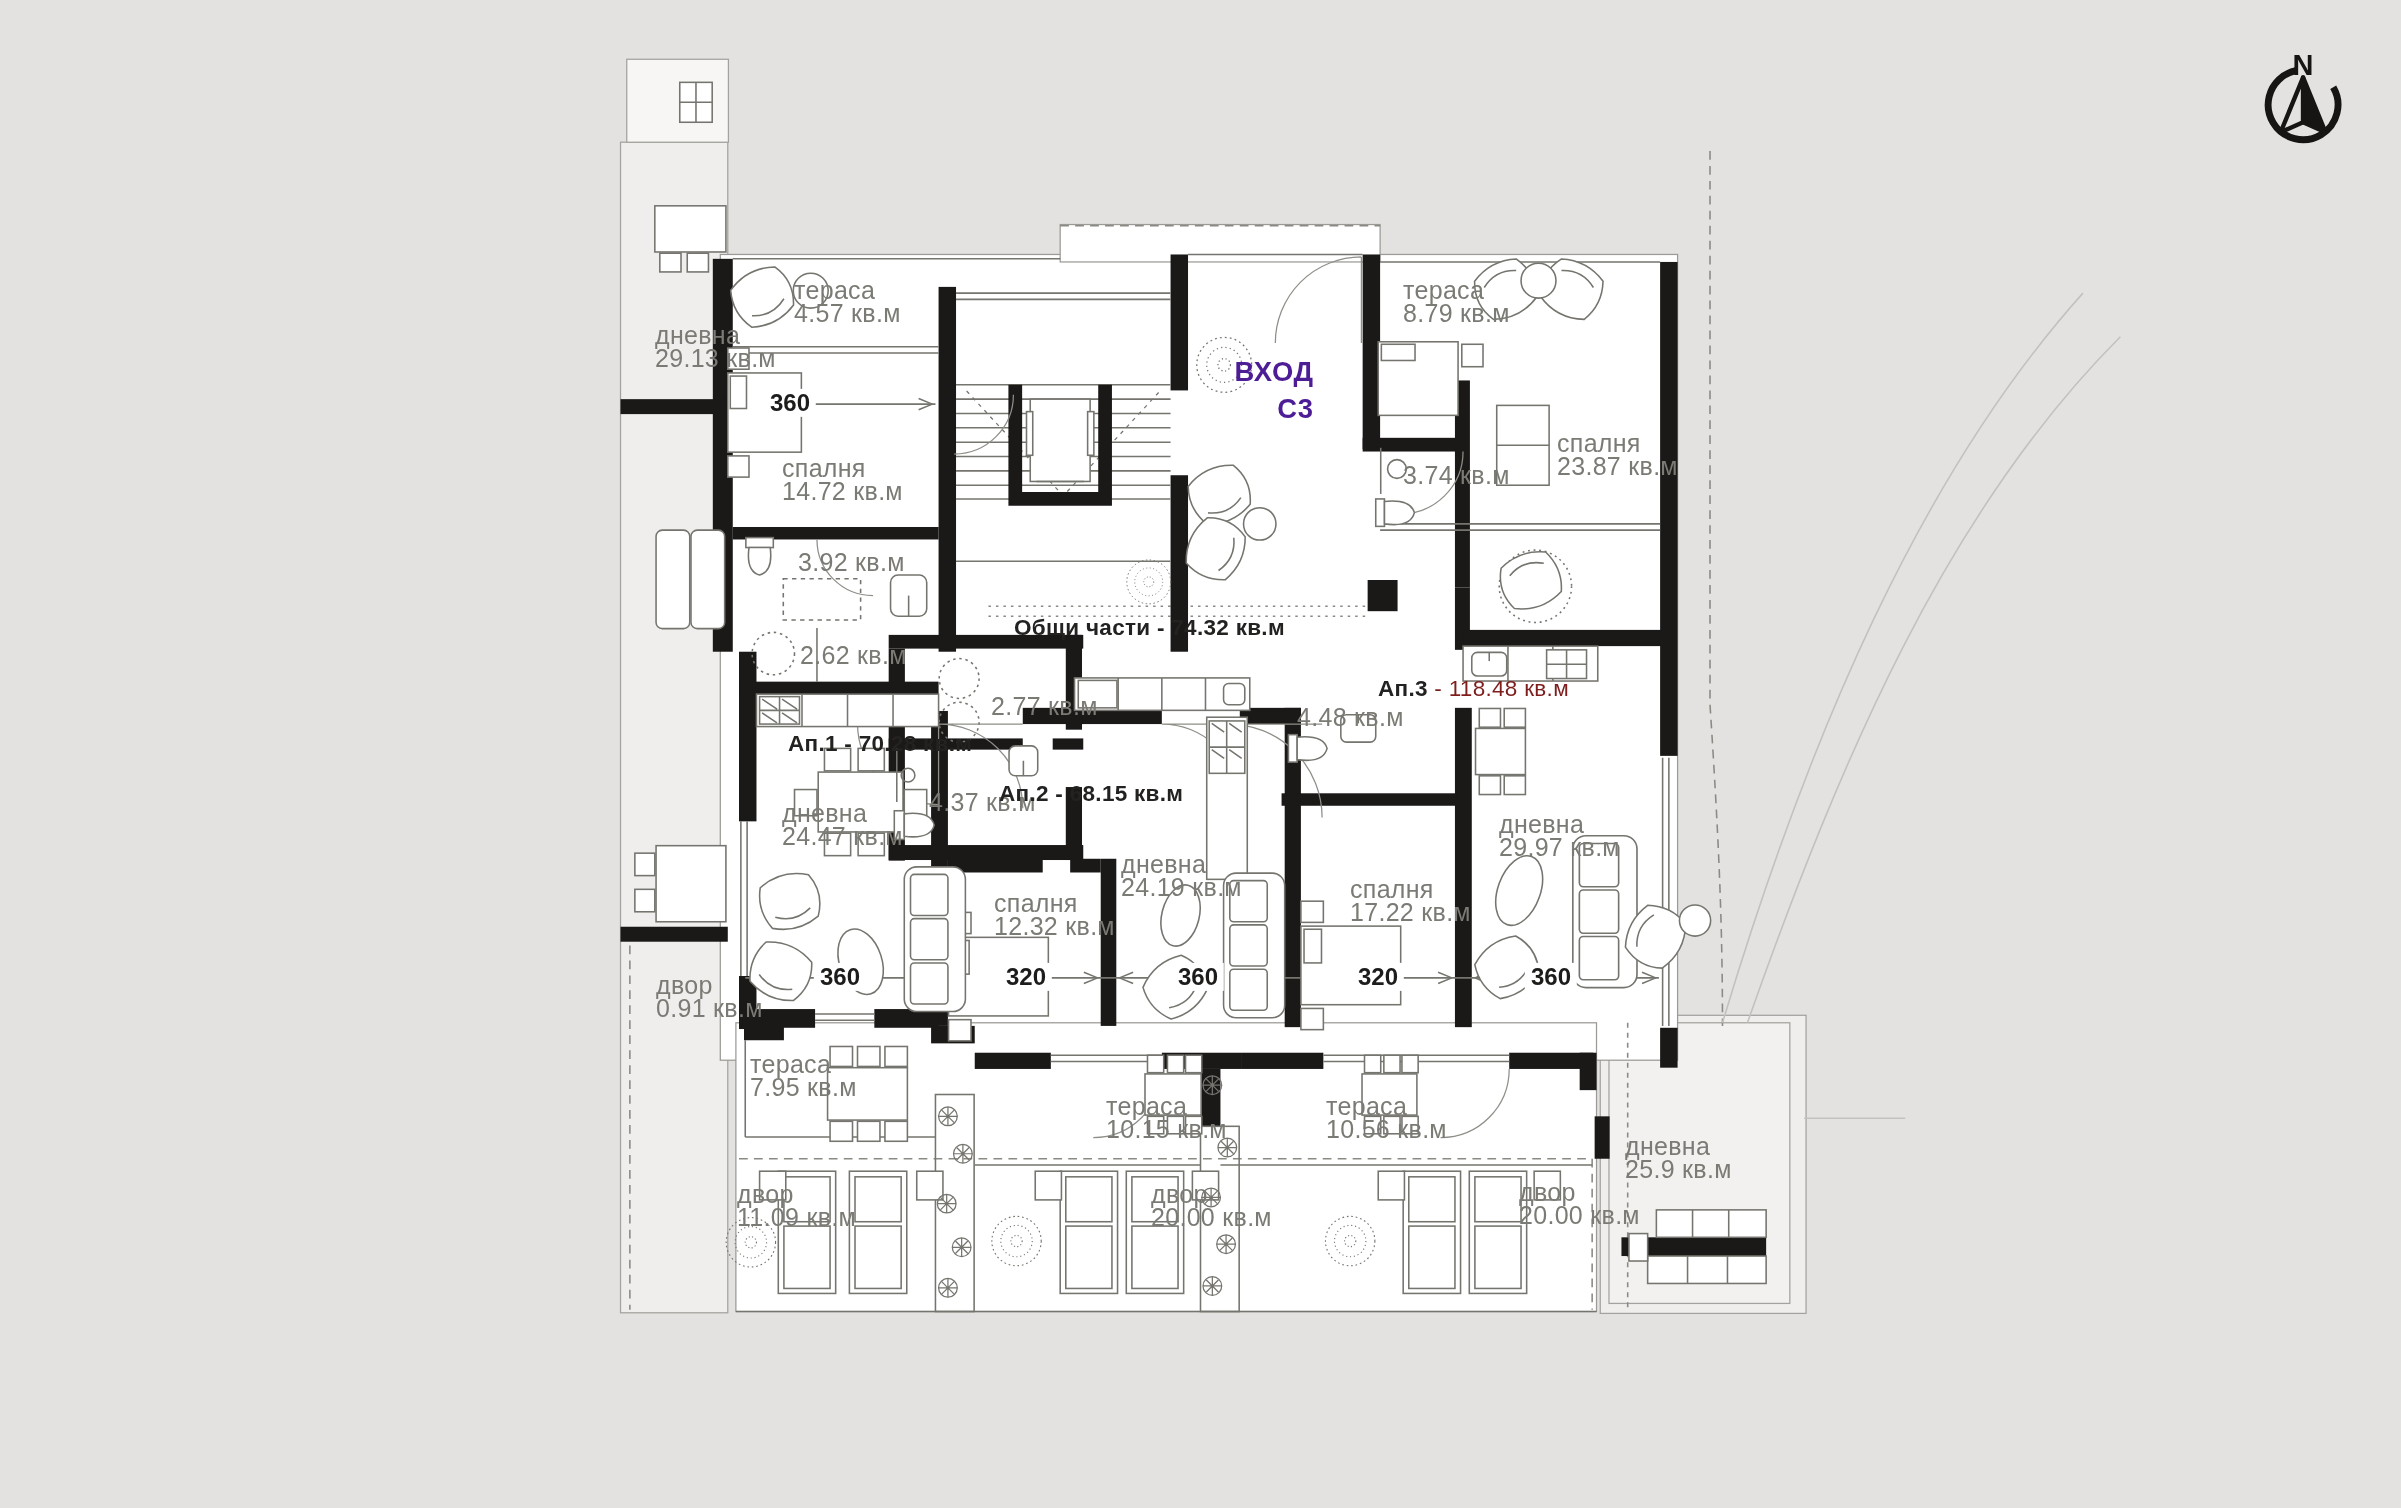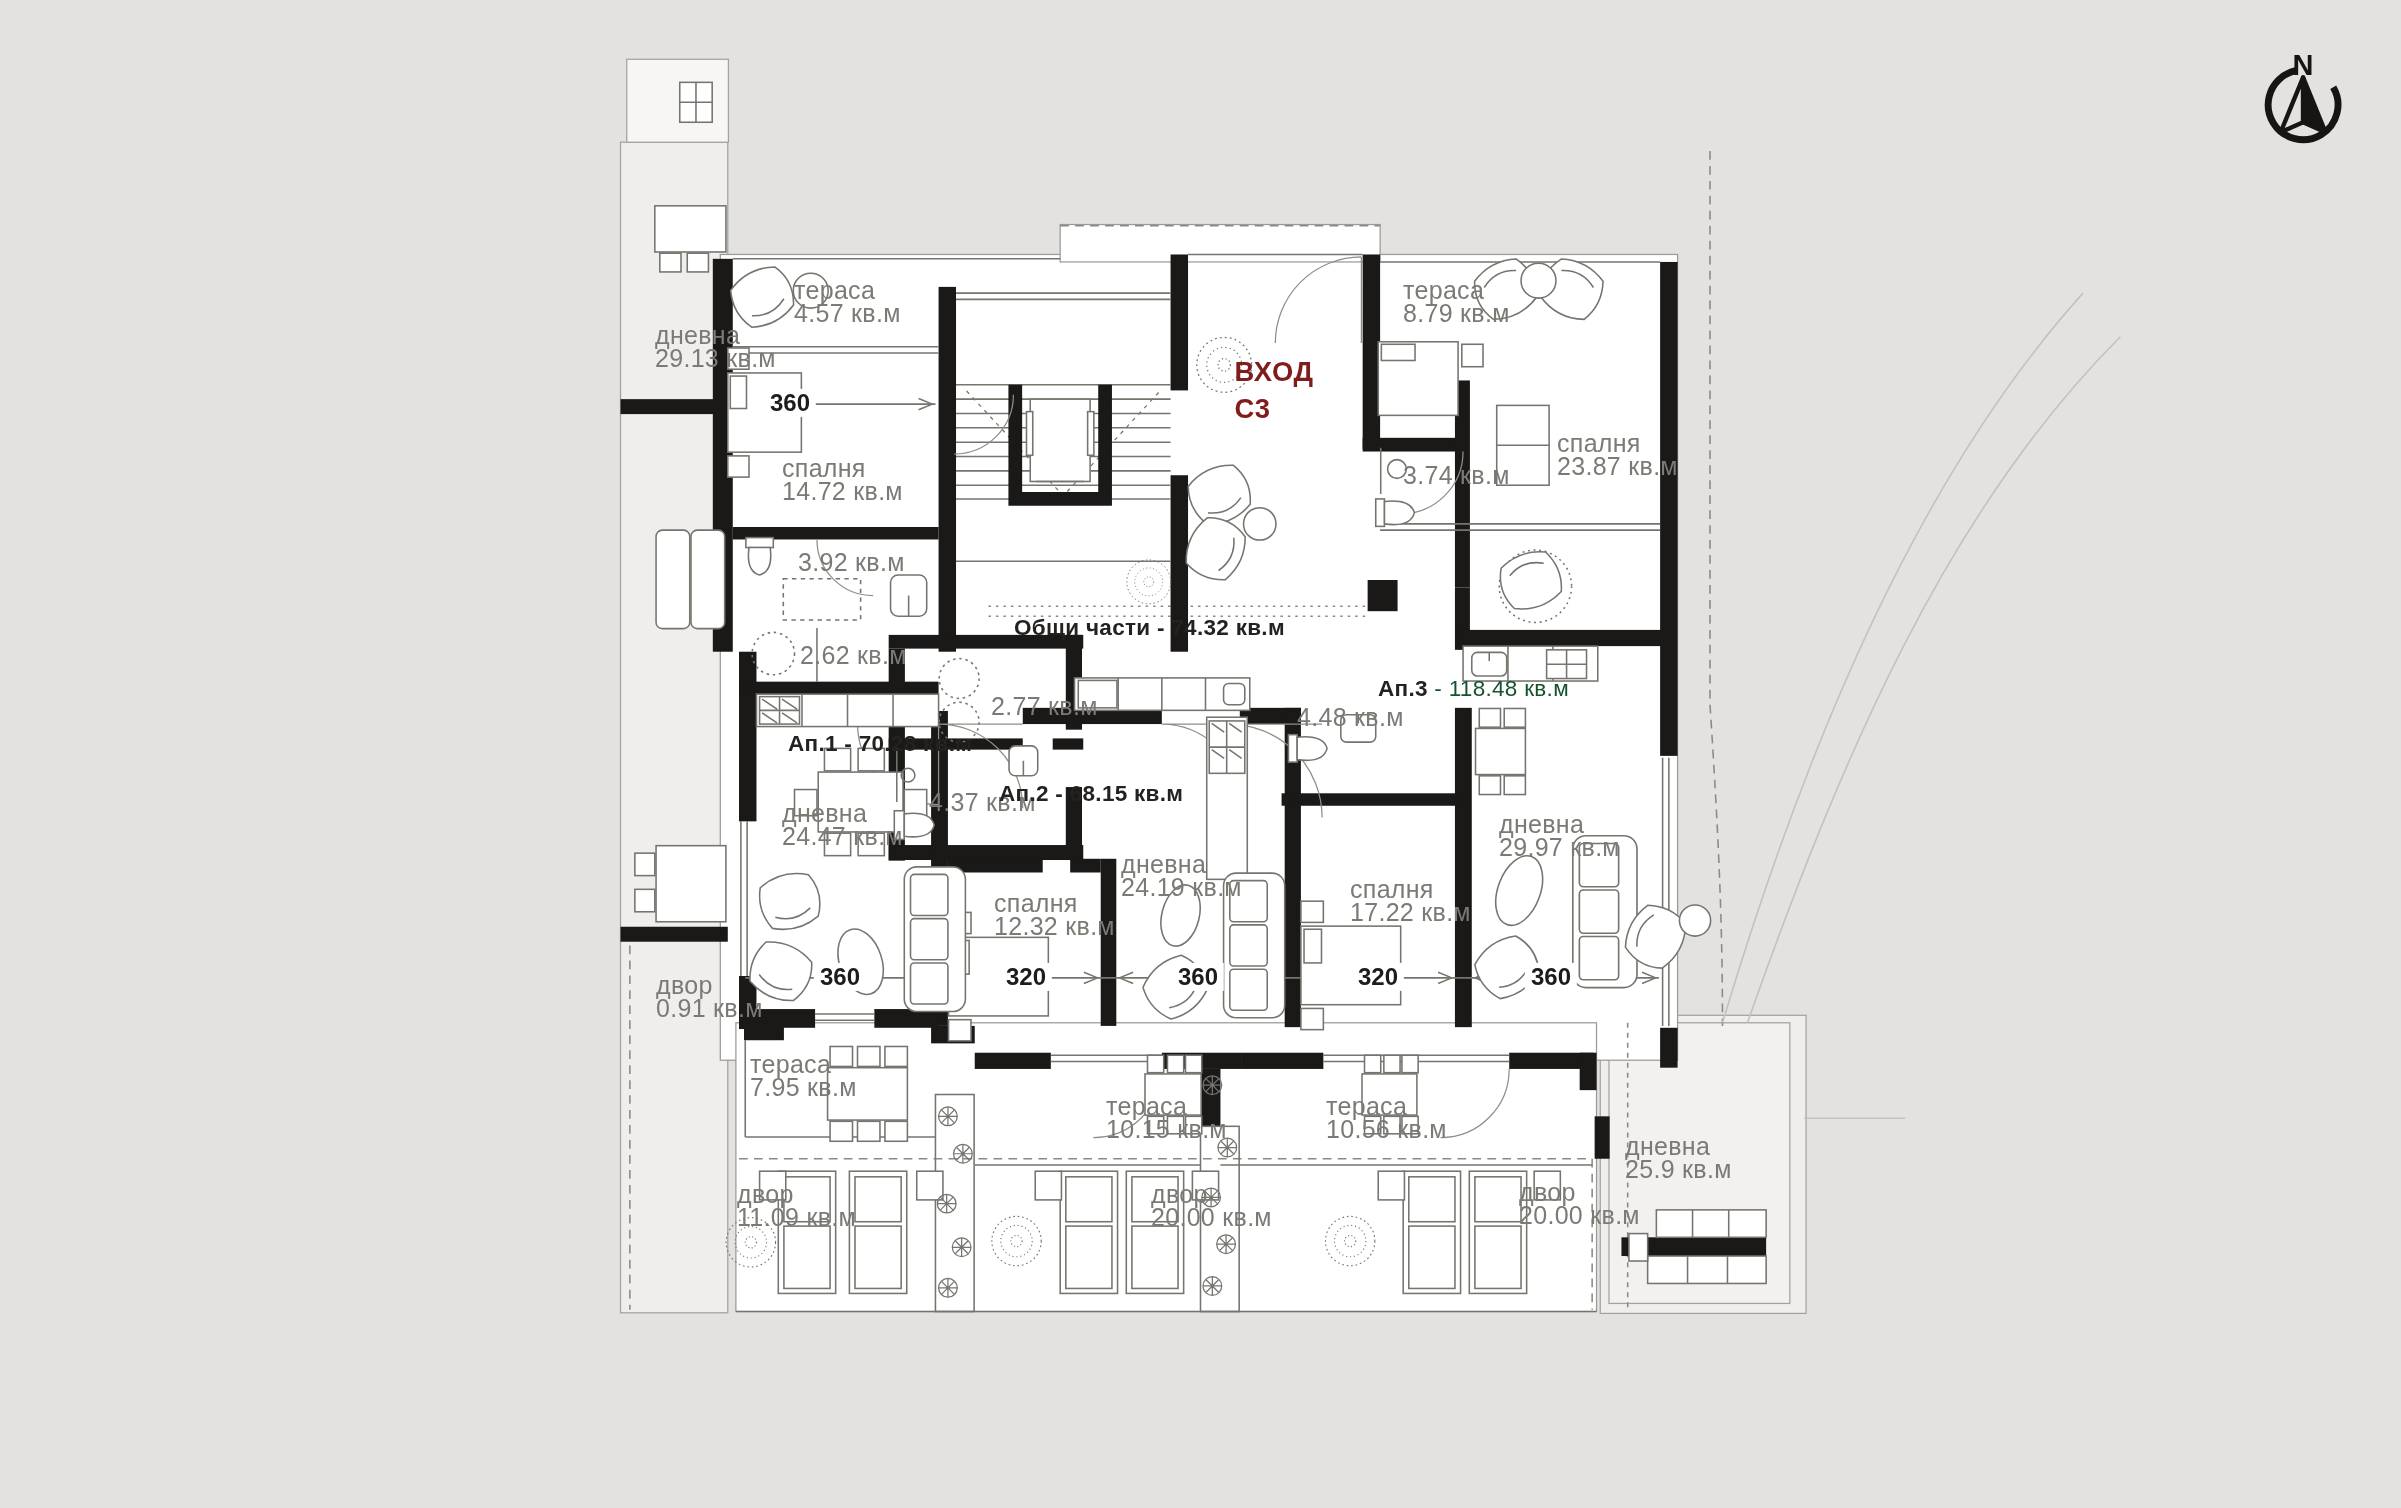--- a/index.html
+++ b/index.html
@@ -4,22 +4,22 @@
 <style>
   html,body{margin:0;padding:0;background:#e3e2e0;}
   #stage{position:relative;width:2401px;height:1508px;overflow:hidden;background:#e3e2e0;
          font-family:"Liberation Sans",sans-serif;}
   #plan-svg{position:absolute;left:0;top:0;}
   #labels-layer{position:absolute;left:0;top:0;width:100%;height:100%;}
   .lbl{position:absolute;white-space:nowrap;}
   .room{font-size:25px;line-height:23px;color:#7b7a74;letter-spacing:0.3px;}
   .title{font-size:22.5px;color:#232221;font-weight:700;letter-spacing:0.3px;}
   .title b{font-weight:700;}
-  .title span{font-weight:400;color:#14532d;}
-  .entry{font-size:27.4px;line-height:37px;font-weight:700;color:#7f1d1d;text-align:left;
+  .title span{font-weight:400;color:#7f1d1d;}
+  .entry{font-size:27.4px;line-height:37px;font-weight:700;color:#4c1d95;text-align:right;
          transform:translateX(-50%);letter-spacing:0.6px;}
   .dim{font-size:24px;font-weight:700;color:#1d1c1b;background:#ffffff;padding:0 6.2px;
        transform:translate(-50%,-54%);}
   .compass-n{font-size:29px;font-weight:700;color:#161514;transform:translateX(-50%);}
 </style>
 </head>
 <body>
 
 <div id="stage">
 

